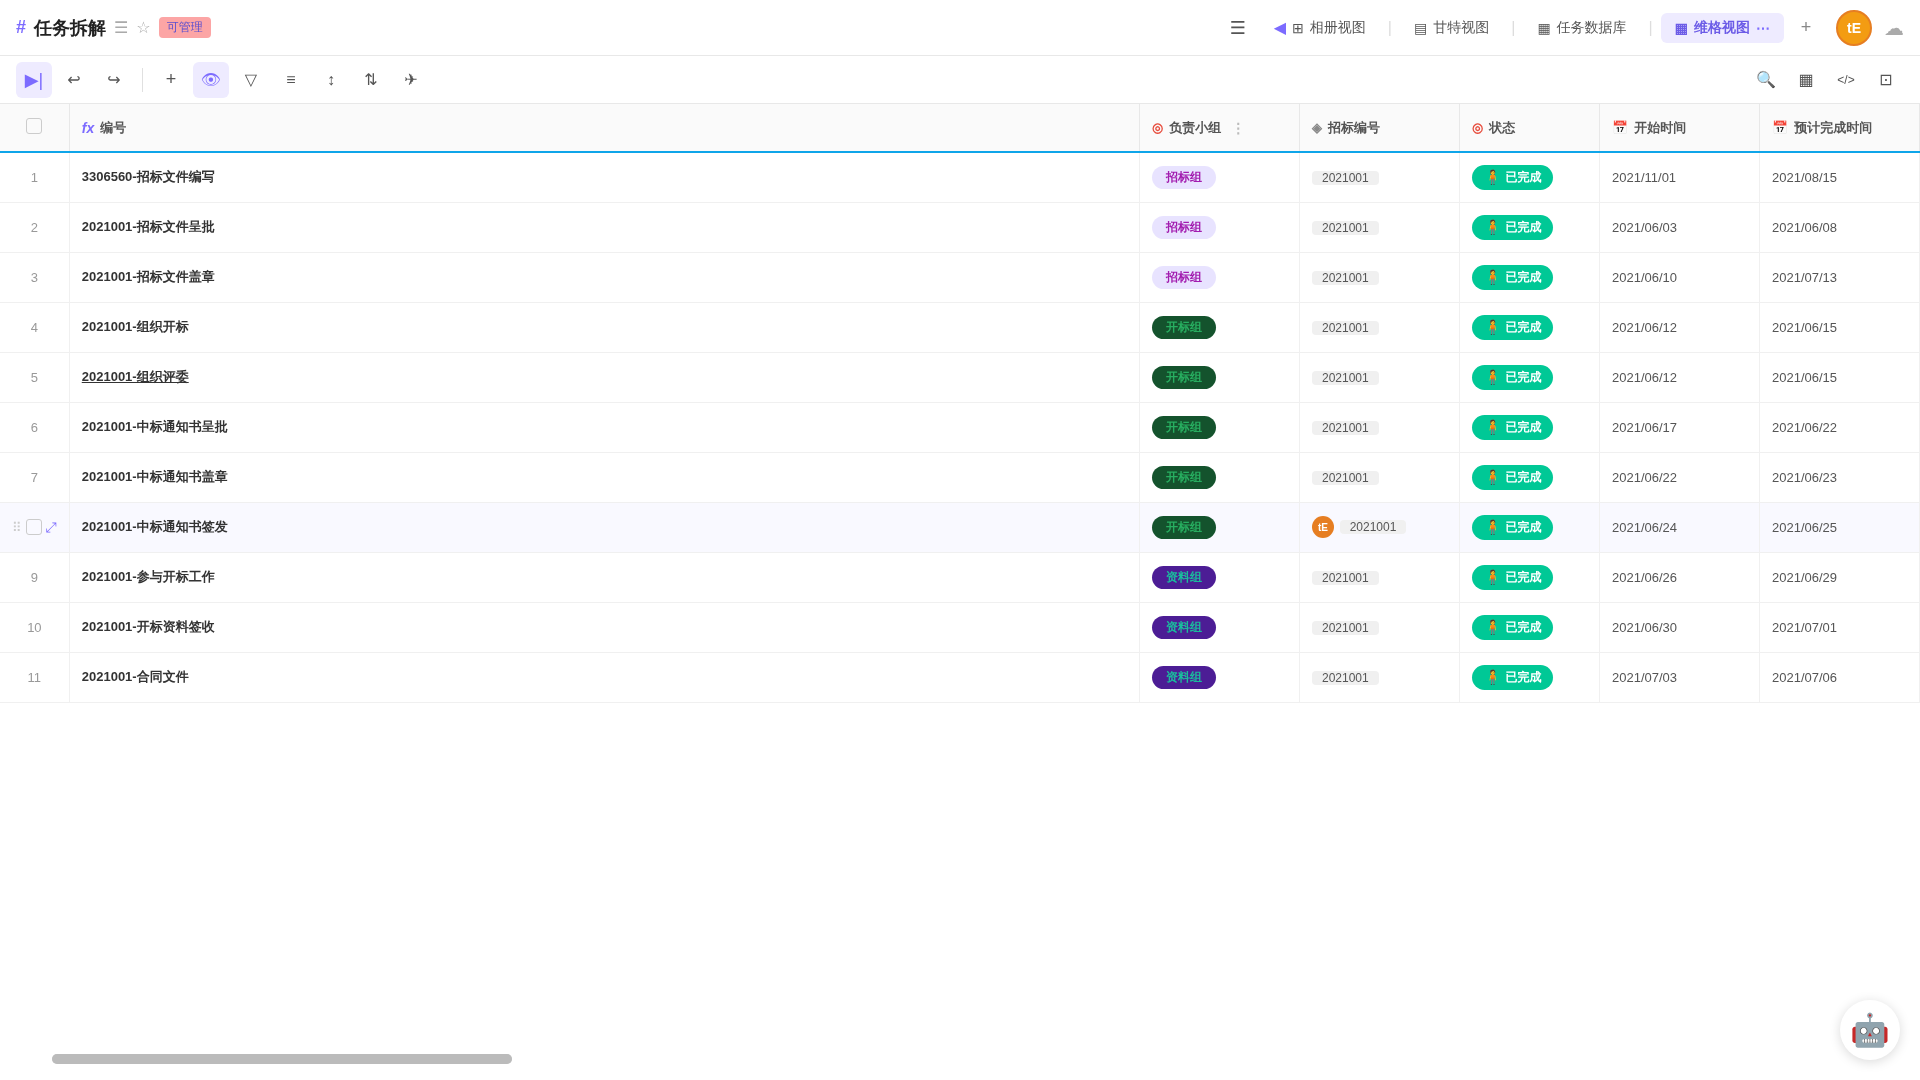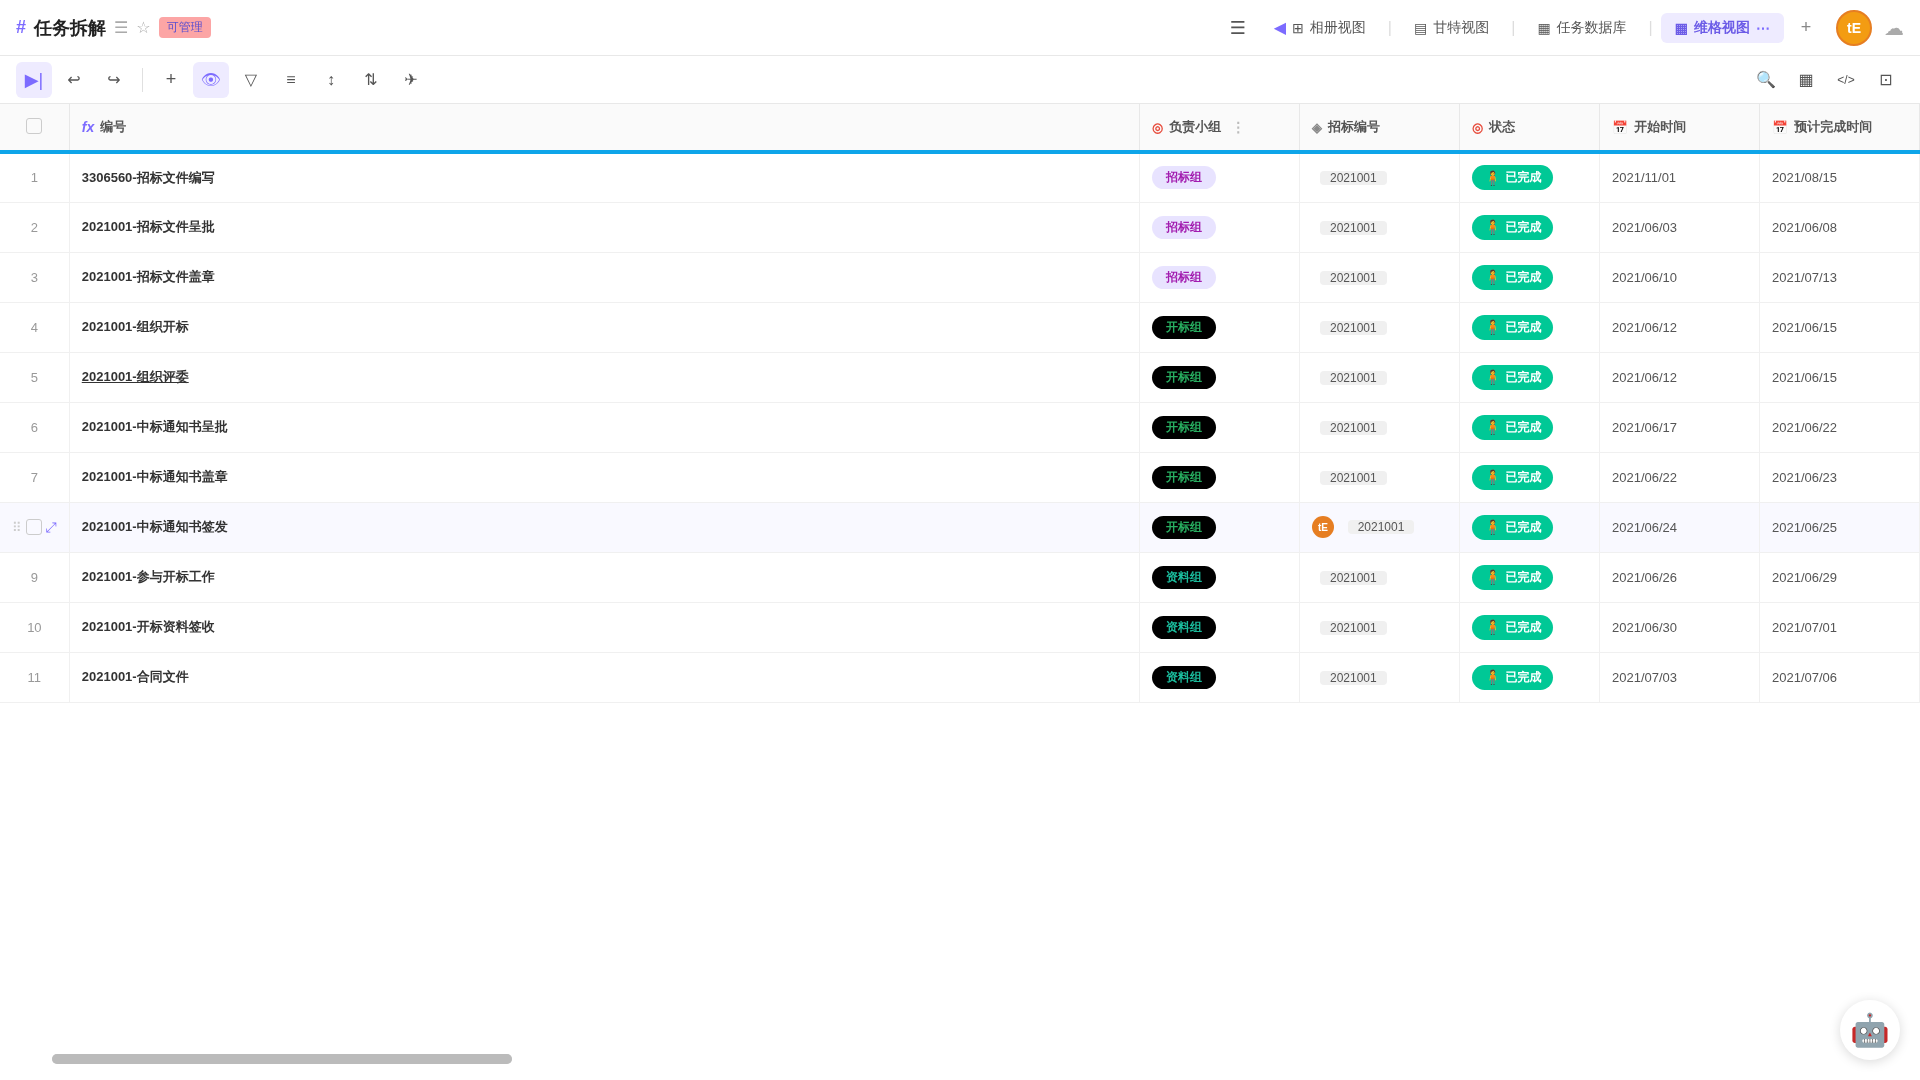--- a/index.html
+++ b/index.html
@@ -103,21 +103,21 @@
       overflow: auto;
       background: #fff;
     }
     table {
       border-collapse: collapse;
       min-width: 1400px;
       width: 100%;
     }
     thead tr {
       background: #fafafa;
-      border-bottom: 4px solid #0ea5e9;
+      border-bottom: 2px solid #0ea5e9;
       height: 48px;
     }
     thead th {
       text-align: left;
       padding: 0 12px;
       font-size: 13px;
       font-weight: 600;
       color: #555;
       border-right: 1px solid #e8e8e8;
       white-space: nowrap;
@@ -156,31 +156,30 @@
     .group-badge {
       display: inline-flex;
       align-items: center;
       justify-content: center;
       border-radius: 20px;
       padding: 3px 14px;
       font-size: 12px;
       font-weight: 600;
     }
     .badge-purple { background: #e8e3ff; color: #a21caf; }
-    .badge-green { background: #000000; color: #27ae60; }
-    .badge-teal { background: #000000; color: #1abc9c; }
+    .badge-green { background: #14532d; color: #27ae60; }
+    .badge-teal { background: #4c1d95; color: #1abc9c; }
 
     .bid-num-box {
       background: #f0f0f0;
       border-radius: 4px;
       padding: 0 10px;
       font-size: 12px;
       color: #555;
       display: inline-block;
-      margin-left: 8px;
     }
 
     .status-done {
       display: inline-flex;
       align-items: center;
       gap: 4px;
       background: #00c896;
       color: #fff;
       border-radius: 20px;
       padding: 4px 12px;

